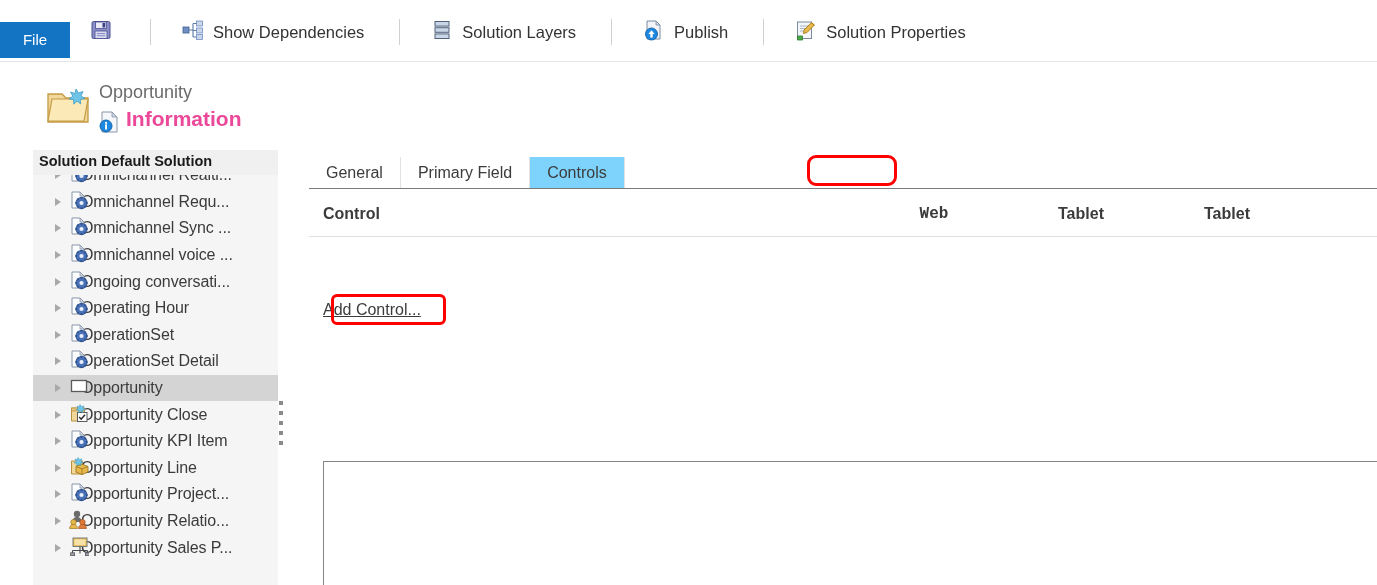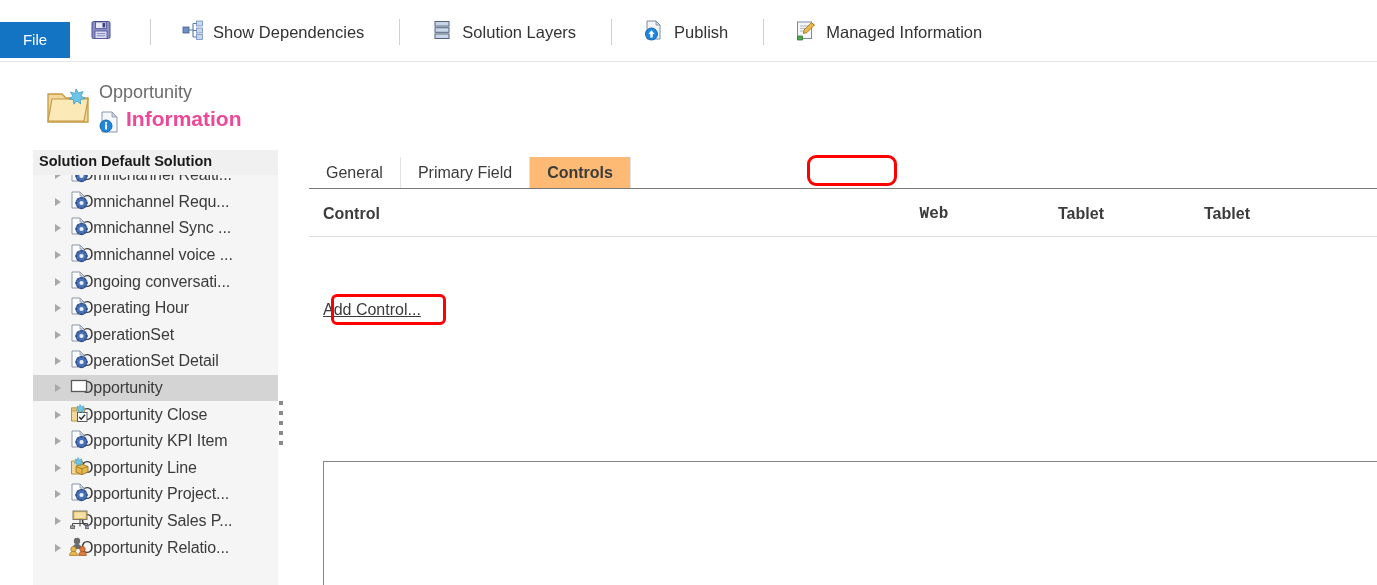--- a/index.html
+++ b/index.html
@@ -127,21 +127,21 @@
     position: absolute; left: 25px; top: 95px; width: 1068px; height: 31px;
     border-bottom: 1px solid #7a7a7a;
     display: flex; align-items: flex-end;
   }
   .tab {
     position: relative; height: 31px; line-height: 31px;
     padding: 0 17px; font-size: 16px; color: #3b3b3b;
     cursor: pointer; white-space: nowrap;
     border-right: 1px solid #e2e2e2;
   }
-  .tab.active { background: #fdba74; font-weight: bold; }
+  .tab.active { background: #7dd3fc; }
   .tab-highlight {
     position: absolute; left: 523px; top: 92px; width: 90px; height: 31px;
     border: 3px solid #ff0000; border-radius: 9px;
     pointer-events: none;
   }
 
   .grid {
     position: absolute; left: 25px; top: 126px; width: 1068px;
   }
   .grid-head {
@@ -264,21 +264,21 @@
           <svg width="22" height="22" viewBox="0 0 22 22">
             <rect x="2.5" y="3" width="14" height="16.5" fill="#f4f6fa" stroke="#7a8aa0" stroke-width="1"></rect>
             <rect x="5" y="6.5" width="9" height="1" fill="#aab5c4"></rect>
             <rect x="5" y="9" width="9" height="1" fill="#aab5c4"></rect>
             <rect x="5" y="11.5" width="6" height="1" fill="#aab5c4"></rect>
             <path d="M9 11 L16.5 3.5 L19.5 6 L12 13.5 L8.5 14.5 Z" fill="#e8b84b" stroke="#a07c18" stroke-width="0.9"></path>
             <path d="M16.3 3.7 L19.3 6.2" stroke="#a07c18" stroke-width="0.8"></path>
             <path d="M2.5 17 h5 v4 h-5 z" fill="#4ba84b" stroke="#2e7a2e" stroke-width="0.8"></path>
           </svg>
         </span>
-        <span>Managed Information</span>
+        <span>Solution Properties</span>
       </div>
 
     </div>
   </div>
 
   <div class="leftpanel">
 
     <div class="entity-head">
       <span class="folder-icon">
         <svg width="46" height="42" viewBox="0 0 46 42">
@@ -510,39 +510,39 @@
                 <rect x="6.3999999999999995" y="12.1" width="1.8" height="1.8" fill="#2c4f8c"></rect>
                 <rect x="7.923044737829953" y="8.423044737829953" width="1.8" height="1.8" fill="#2c4f8c"></rect>
                 <rect x="11.599999999999998" y="6.8999999999999995" width="1.8" height="1.8" fill="#2c4f8c"></rect>
                 <rect x="15.276955262170047" y="8.423044737829953" width="1.8" height="1.8" fill="#2c4f8c"></rect>
               </svg></span>
             <span class="tlabel">Opportunity Project...</span>
           </div>
           <div class="tree-row">
             <span class="arrow"></span>
             <span class="ti"><svg width="20" height="20" viewBox="0 0 20 20">
-                <rect x="4" y="2" width="14" height="8.5" fill="#e8b84b" stroke="#7a7a7a" stroke-width="1"></rect>
-                <rect x="5.4" y="3.3" width="11.2" height="5.9" fill="#f6e2a8"></rect>
-                <path d="M11 10.5 v4 M3.5 14.5 h15 M3.5 14.5 v3 M11 14.5 v3 M18.5 14.5 v3" fill="none" stroke="#4a4a4a" stroke-width="1.1"></path>
-                <rect x="1.6" y="16.8" width="4" height="2.8" fill="#9aa3b0" stroke="#5a5a5a" stroke-width="0.8"></rect>
-                <rect x="16.4" y="16.8" width="4" height="2.8" fill="#9aa3b0" stroke="#5a5a5a" stroke-width="0.8"></rect>
-              </svg></span>
-            <span class="tlabel">Opportunity Sales P...</span>
-          </div>
-          <div class="tree-row">
-            <span class="arrow"></span>
-            <span class="ti"><svg width="20" height="20" viewBox="0 0 20 20">
                 <circle cx="8" cy="5" r="3.2" fill="#6b6b6b"></circle>
                 <path d="M3.2 13 c0 -3 2.2 -5 4.8 -5 s4.8 2 4.8 5 z" fill="#6b6b6b"></path>
                 <circle cx="4.5" cy="13.2" r="2.7" fill="#e8b84b" stroke="#9a7420" stroke-width="0.7"></circle>
                 <path d="M0.6 19.5 c0 -2.6 1.8 -4.2 3.9 -4.2 s3.9 1.6 3.9 4.2 z" fill="#e8b84b" stroke="#9a7420" stroke-width="0.7"></path>
                 <circle cx="13.5" cy="13.2" r="2.7" fill="#e07a3a" stroke="#a8511c" stroke-width="0.7"></circle>
                 <path d="M9.6 19.5 c0 -2.6 1.8 -4.2 3.9 -4.2 s3.9 1.6 3.9 4.2 z" fill="#e07a3a" stroke="#a8511c" stroke-width="0.7"></path>
               </svg></span>
             <span class="tlabel">Opportunity Relatio...</span>
+          </div>
+          <div class="tree-row">
+            <span class="arrow"></span>
+            <span class="ti"><svg width="20" height="20" viewBox="0 0 20 20">
+                <rect x="4" y="2" width="14" height="8.5" fill="#e8b84b" stroke="#7a7a7a" stroke-width="1"></rect>
+                <rect x="5.4" y="3.3" width="11.2" height="5.9" fill="#f6e2a8"></rect>
+                <path d="M11 10.5 v4 M3.5 14.5 h15 M3.5 14.5 v3 M11 14.5 v3 M18.5 14.5 v3" fill="none" stroke="#4a4a4a" stroke-width="1.1"></path>
+                <rect x="1.6" y="16.8" width="4" height="2.8" fill="#9aa3b0" stroke="#5a5a5a" stroke-width="0.8"></rect>
+                <rect x="16.4" y="16.8" width="4" height="2.8" fill="#9aa3b0" stroke="#5a5a5a" stroke-width="0.8"></rect>
+              </svg></span>
+            <span class="tlabel">Opportunity Sales P...</span>
           </div>
         </div>
     </div>
 
     <div class="tree-scroll">
       <div class="sb-up"></div>
       <div class="sb-thumb"></div>
     </div>
 
   </div>

